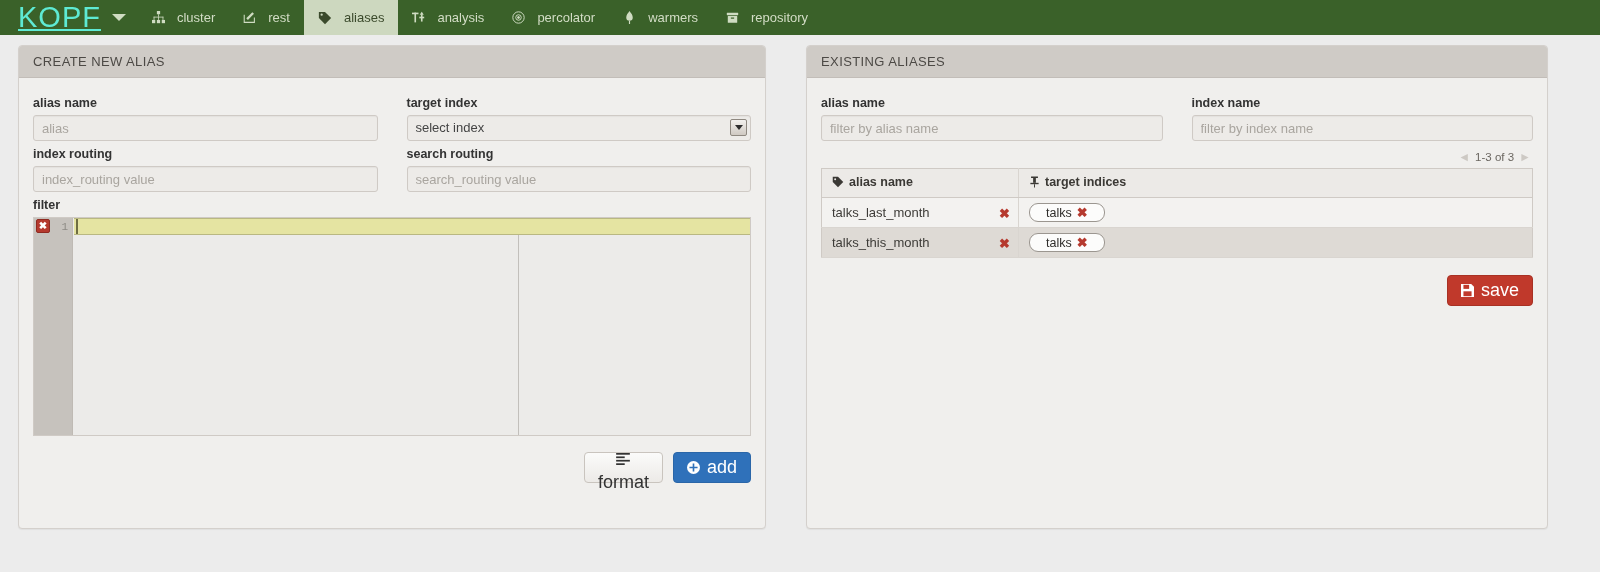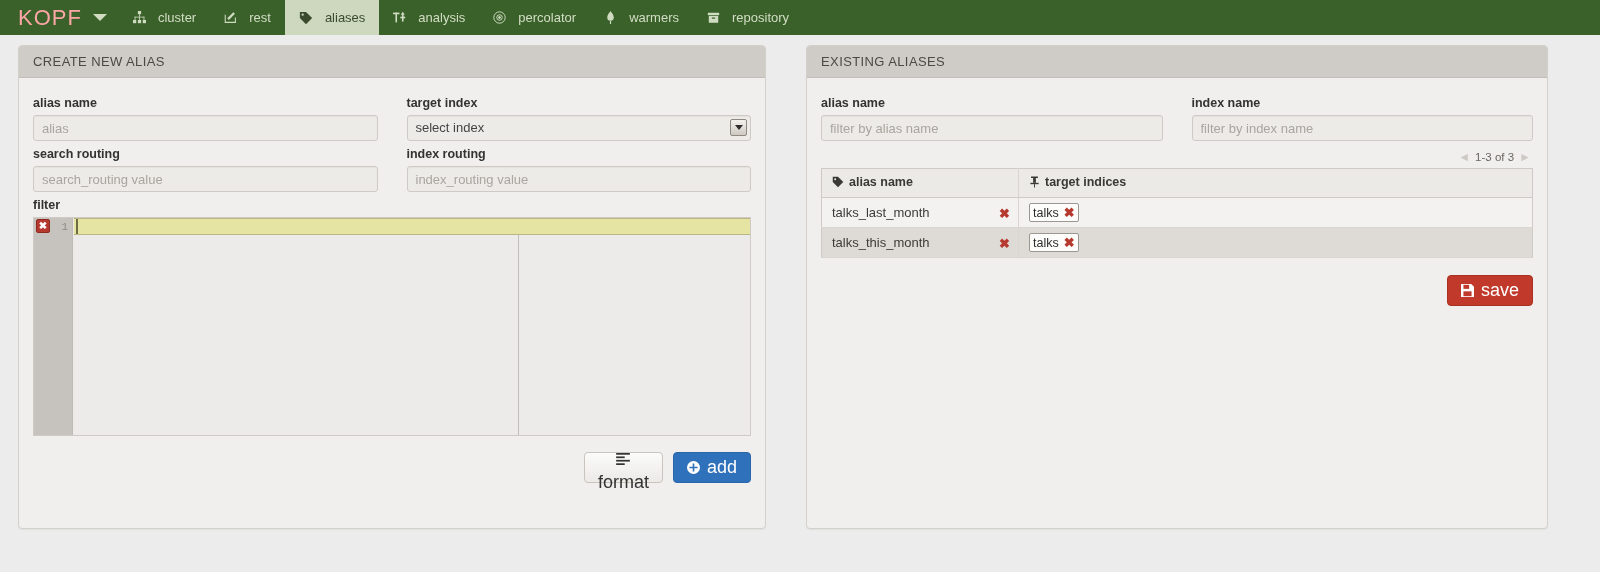--- a/index.html
+++ b/index.html
@@ -17,26 +17,27 @@
   .navbar {
     height: 35px;
     background: #3a6129;
     display: flex;
     align-items: stretch;
     position: relative;
   }
   .brand {
     display: flex; align-items: center;
     padding: 0 12px 0 18px;
-    color: #fca5a5;
-    font-size: 22px;
+    color: #5eead4;
+    font-size: 29px;
     letter-spacing: 1px;
     font-weight: 400;
     line-height: 1;
     cursor: pointer;
+    text-decoration: underline;
   }
   .brand .caret {
     margin-left: 11px;
     width: 0; height: 0;
     border-left: 7px solid transparent;
     border-right: 7px solid transparent;
     border-top: 7px solid #cfdcc2;
     display: inline-block;
   }
   .nav-items { display: flex; align-items: stretch; }
@@ -261,22 +262,22 @@
     font-weight: bold;
     font-size: 13px;
     cursor: pointer;
     font-family: "Liberation Sans", sans-serif;
   }
   .td-alias .x-del { position: absolute; right: 8px; top: 50%; transform: translateY(-50%); }
   .idx-badge {
     display: inline-flex; align-items: center; gap: 5px;
     border: 1px solid #9b9690;
     background: #fcfcfb;
-    border-radius: 2px;
-    padding: 1px 3px;
+    border-radius: 9px;
+    padding: 1px 16px;
     font-size: 12.5px;
     color: #2f2d2a;
   }
   .save-row { display: flex; justify-content: flex-end; margin-top: 17px; }
 </style>
 </head>
 <body>
 
 <div class="navbar">
   <div class="brand">
@@ -387,26 +388,26 @@
             <div class="sel">select index</div>
             <div class="sel-arrow">
                 <i></i>
               </div>
           </div>
         </div>
       </div>
 
       <div class="row">
         <div class="col">
+          <label class="lbl">index routing</label>
+          <input class="inp" type="text" placeholder="index_routing value" style="">
+        </div>
+        <div class="col">
           <label class="lbl">search routing</label>
           <input class="inp" type="text" placeholder="search_routing value" style="">
-        </div>
-        <div class="col">
-          <label class="lbl">index routing</label>
-          <input class="inp" type="text" placeholder="index_routing value" style="">
         </div>
       </div>
 
       <label class="lbl">filter</label>
       <div class="editor">
         <div class="ed-gutter">
           <div class="ed-gutter-row">
             <span class="ed-err">✖</span>
             <span>1</span>
           </div>

